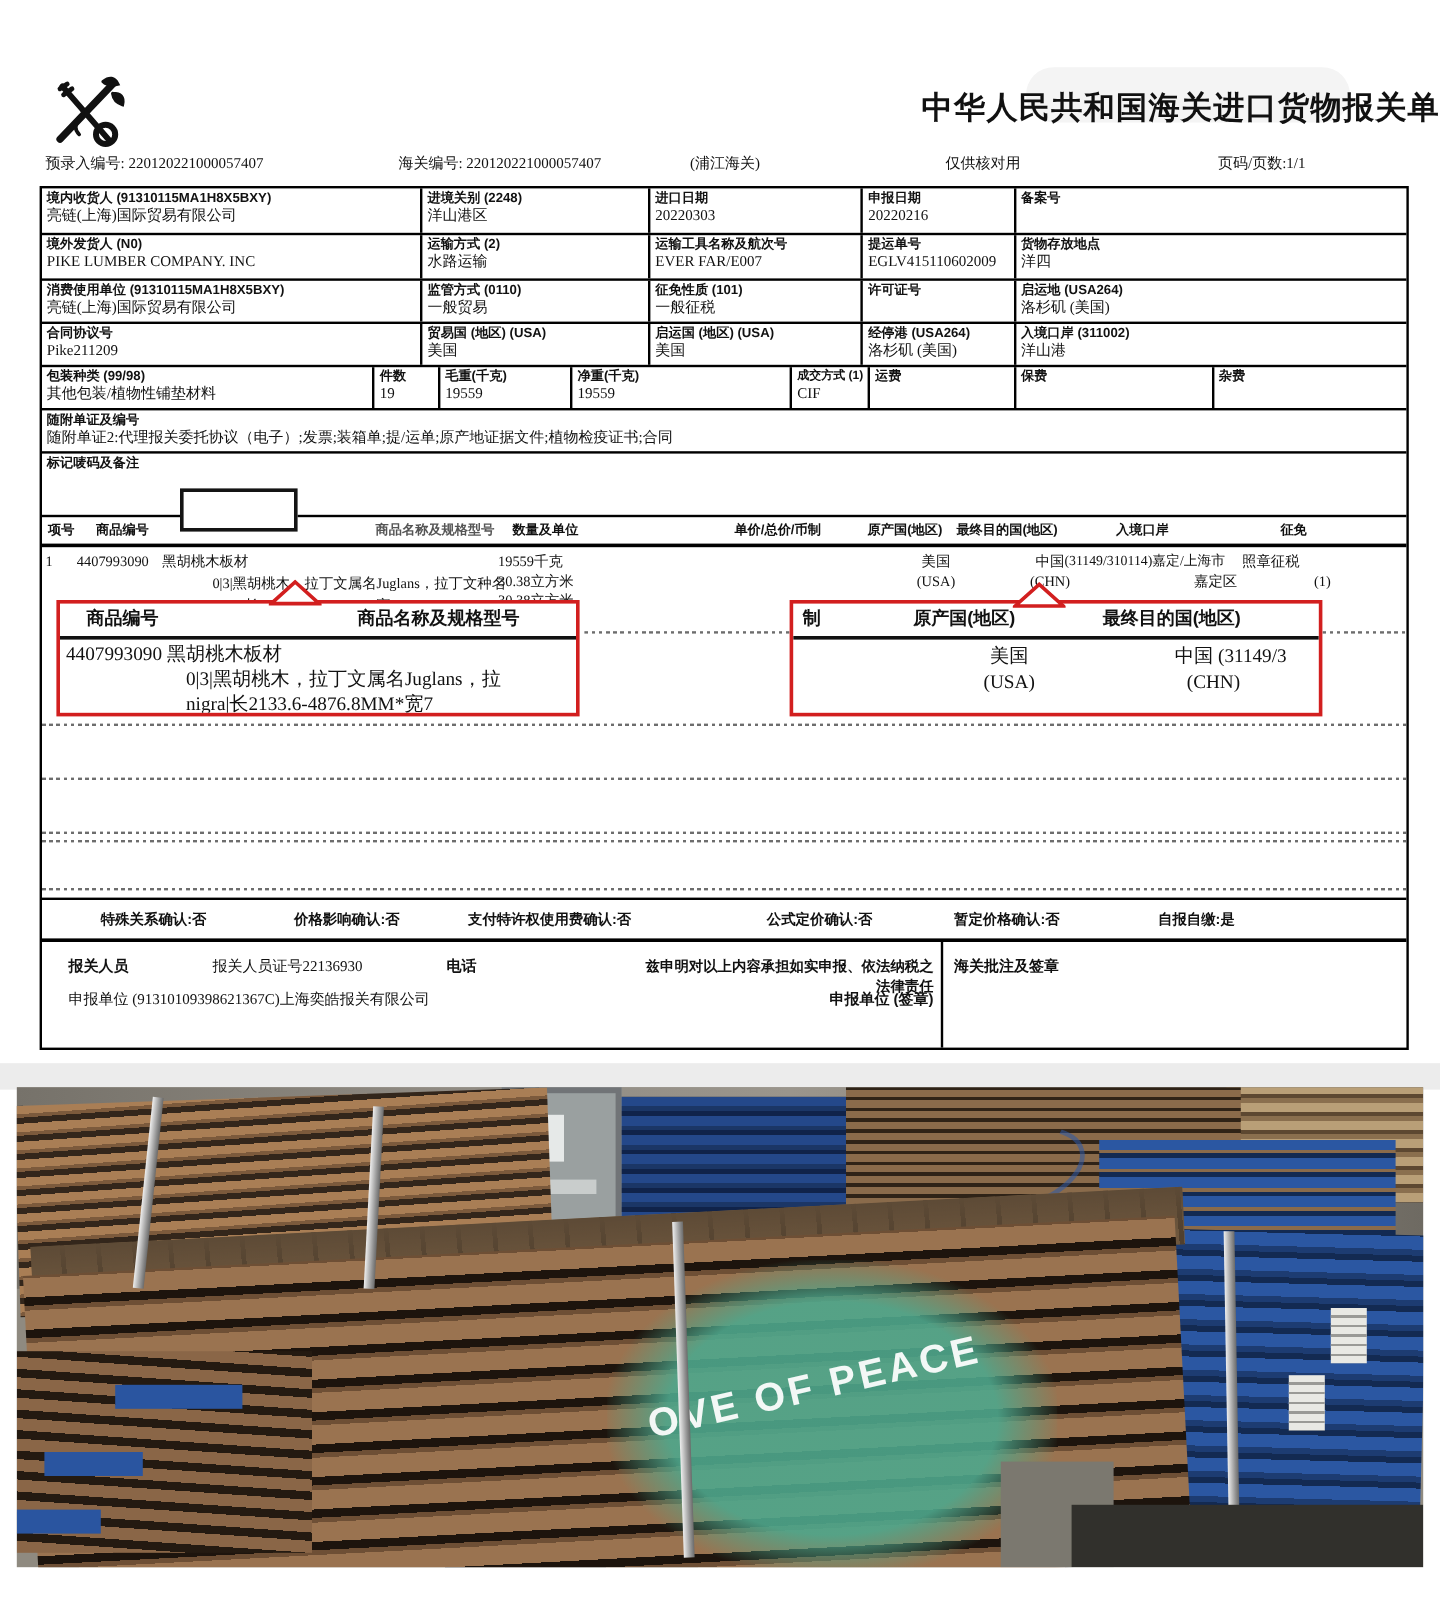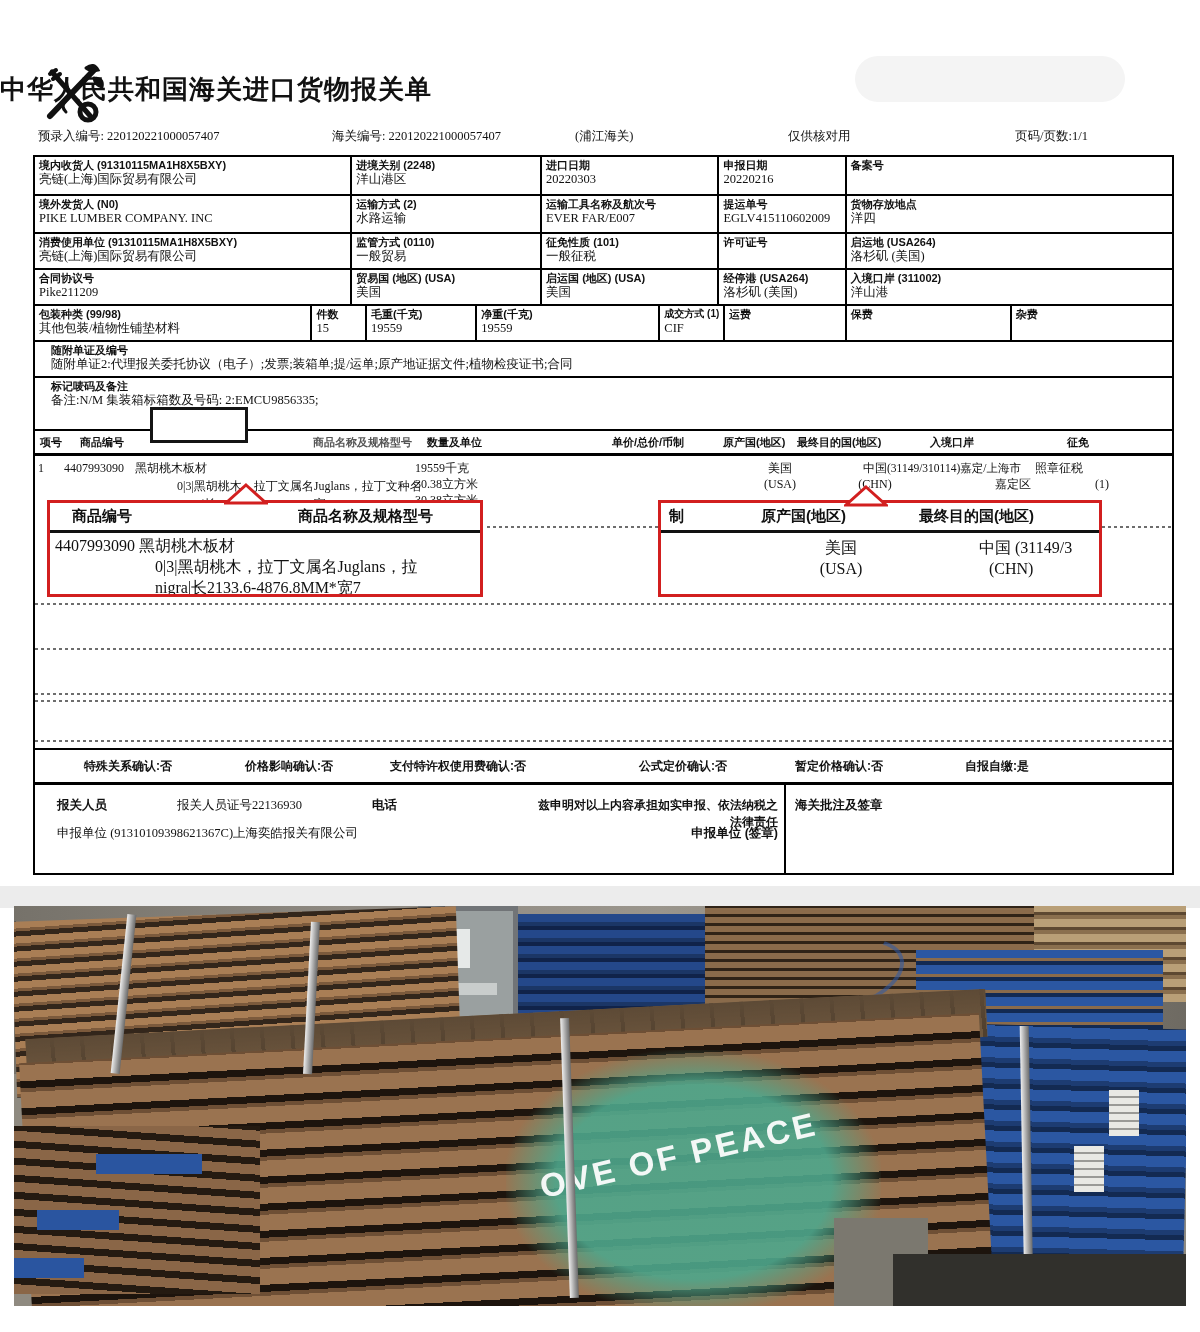--- a/index.html
+++ b/index.html
@@ -3,36 +3,36 @@
 <meta charset="utf-8">
 <style>
   html,body{margin:0;padding:0;background:#fff;}
   .page{position:relative;width:1200px;height:1332px;background:#fff;overflow:hidden;
         font-family:"Liberation Serif","DejaVu Serif",serif;color:#111;}
   .abs{position:absolute;}
 
   
   .scan-blob{left:855px;top:56px;width:270px;height:46px;background:#f4f4f4;border-radius:24px;}
   .emblem{left:36px;top:58px;width:72px;height:72px;}
-  .doc-title{left:0;top:72px;width:1200px;text-align:left;font-size:26px;font-weight:700;
+  .doc-title{left:0;top:72px;width:1200px;text-align:right;font-size:26px;font-weight:700;
              letter-spacing:1px;font-family:Liberation Sans, sans-serif;}
   .meta{top:128px;font-size:12.5px;white-space:nowrap;}
 
   
   .doc-table{left:33px;top:155px;width:1137px;border:2px solid #000;background:#fff;}
   .trow{display:flex;border-bottom:2px solid #000;}
   .cell{position:relative;border-right:2px solid #000;padding:1px 4px 0 4px;overflow:hidden;box-sizing:border-box;}
   .cell:last-child{border-right:none;}
   .lb{display:block;font:700 11px/14px "Liberation Sans",sans-serif;white-space:nowrap;}
   .vl{display:block;font:12.5px/15px "Liberation Serif",serif;white-space:nowrap;}
   .h37{height:37px}.h36{height:36px}.h34{height:34px}.h53{height:53px}
   .w1{width:27.9%}.w2{width:16.7%}.w3{width:15.6%}.w4{width:11.2%}.w5{width:28.6%}
   .p1{width:24.4%}.p2{width:4.8%}.p3{width:9.7%}.p4{width:16.1%}.p5{width:5.7%}
   .p6{width:10.7%}.p7{width:14.5%}.p8{width:14.1%}
-  .fullrow{border-bottom:2px solid #000;padding:1px 16px;box-sizing:border-box;}
+  .fullrow{border-bottom:2px solid #000;padding:1px 4px;box-sizing:border-box;}
 
   .goods-head{position:relative;height:22px;border-bottom:3px solid #000;}
   .gh{position:absolute;top:2px;font:700 11px/18px "Liberation Sans",sans-serif;white-space:nowrap;}
 
   .item-area{position:relative;height:292px;border-bottom:2px solid #000;}
   .it{position:absolute;font:12px/16px "Liberation Serif",serif;white-space:nowrap;}
   .dash{position:absolute;height:2px;left:0;right:0;
         background:repeating-linear-gradient(90deg,#6d6d6d 0 3px,transparent 3px 6px);}
 
   
@@ -217,21 +217,21 @@
         </div>
     </div>
 
     <div class="trow h34">
       <div class="cell p1">
           <span class="lb">包装种类 (99/98)</span>
           <span class="vl">其他包装/植物性铺垫材料</span>
         </div>
       <div class="cell p2">
           <span class="lb">件数</span>
-          <span class="vl">15</span>
+          <span class="vl">19</span>
         </div>
       <div class="cell p3">
           <span class="lb">毛重(千克)</span>
           <span class="vl">19559</span>
         </div>
       <div class="cell p4">
           <span class="lb">净重(千克)</span>
           <span class="vl">19559</span>
         </div>
       <div class="cell p5">
@@ -252,21 +252,20 @@
         </div>
     </div>
 
     <div class="fullrow h36">
       <span class="lb">随附单证及编号</span>
       <span class="vl">随附单证2:代理报关委托协议（电子）;发票;装箱单;提/运单;原产地证据文件;植物检疫证书;合同</span>
     </div>
 
     <div class="fullrow h53">
       <span class="lb">标记唛码及备注</span>
-      <span class="vl">备注:N/M   集装箱标箱数及号码: 2:EMCU9856335;</span>
     </div>
 
     <div class="goods-head">
       <span class="gh" style="left:5px">项号</span>
       <span class="gh" style="left:45px">商品编号</span>
       <span class="gh" style="left:278px;color:#555">商品名称及规格型号</span>
       <span class="gh" style="left:392px">数量及单位</span>
       <span class="gh" style="left:577px">单价/总价/币制</span>
       <span class="gh" style="left:688px">原产国(地区)</span>
       <span class="gh" style="left:762px">最终目的国(地区)</span>

